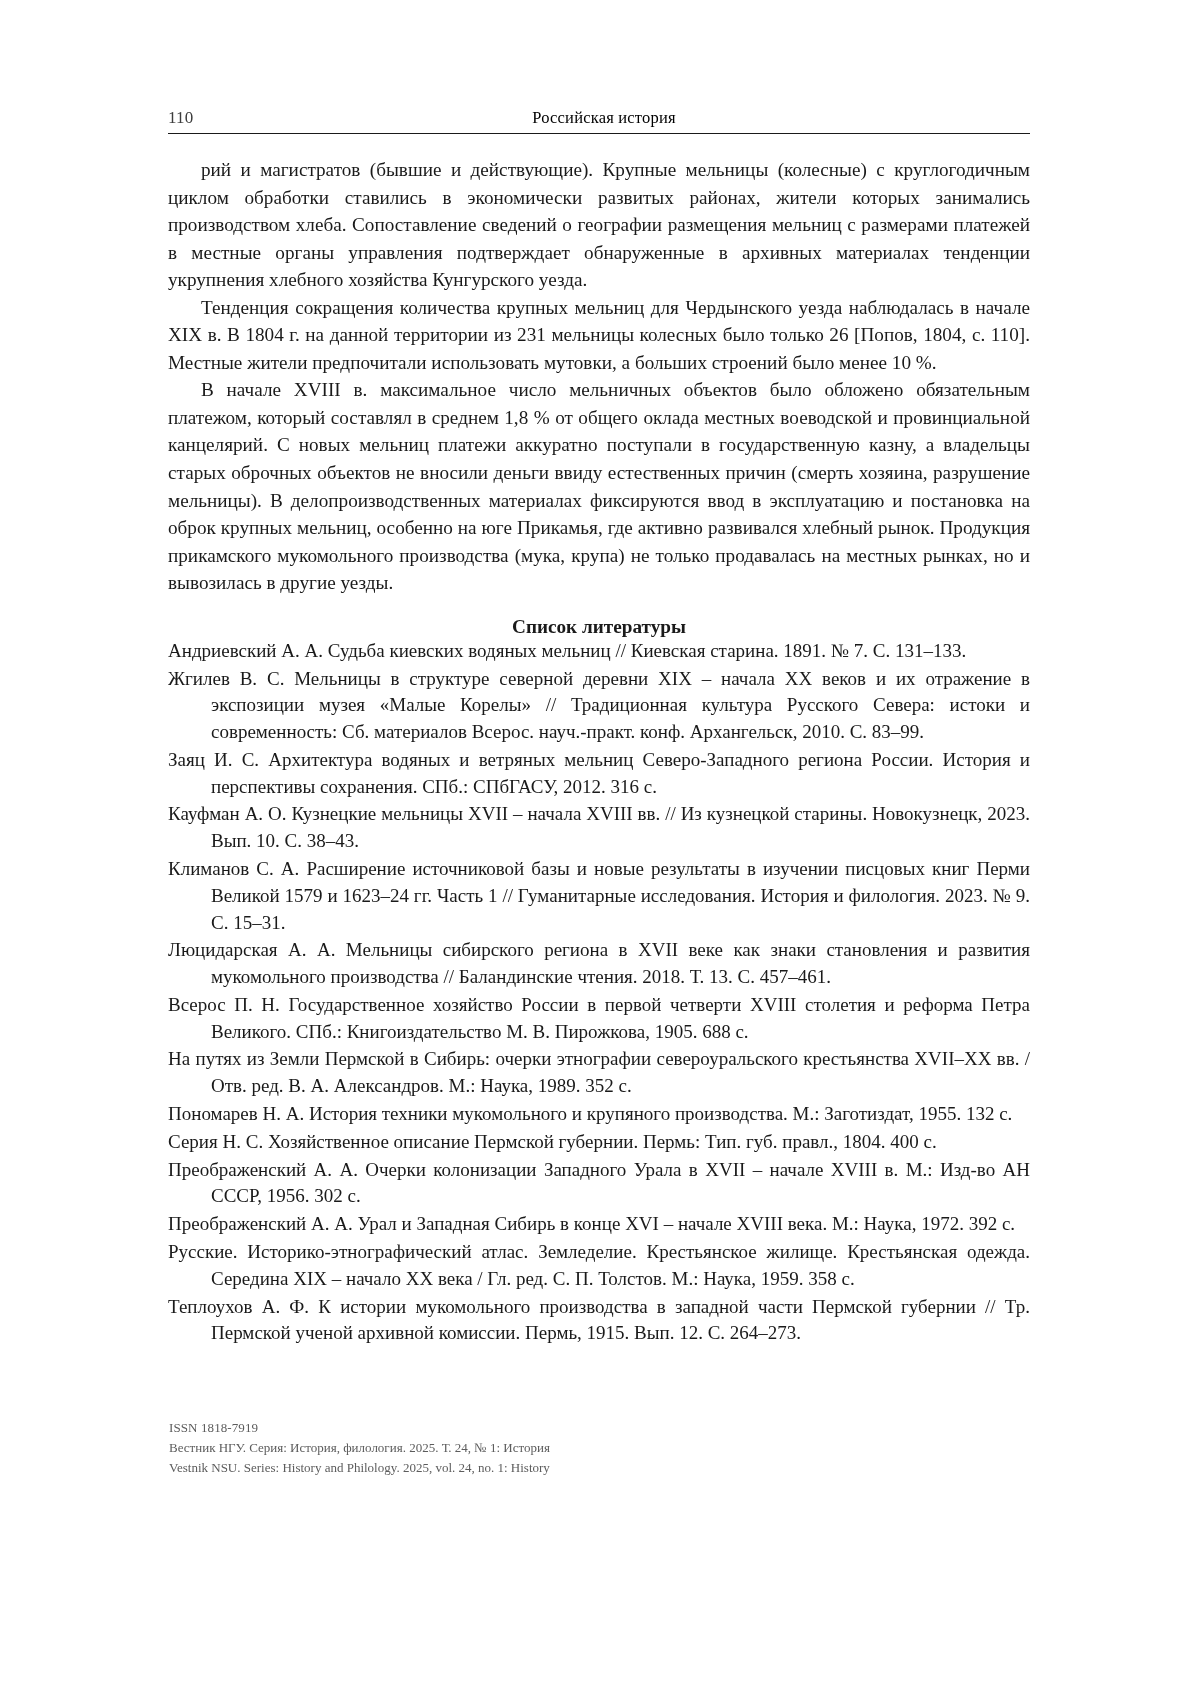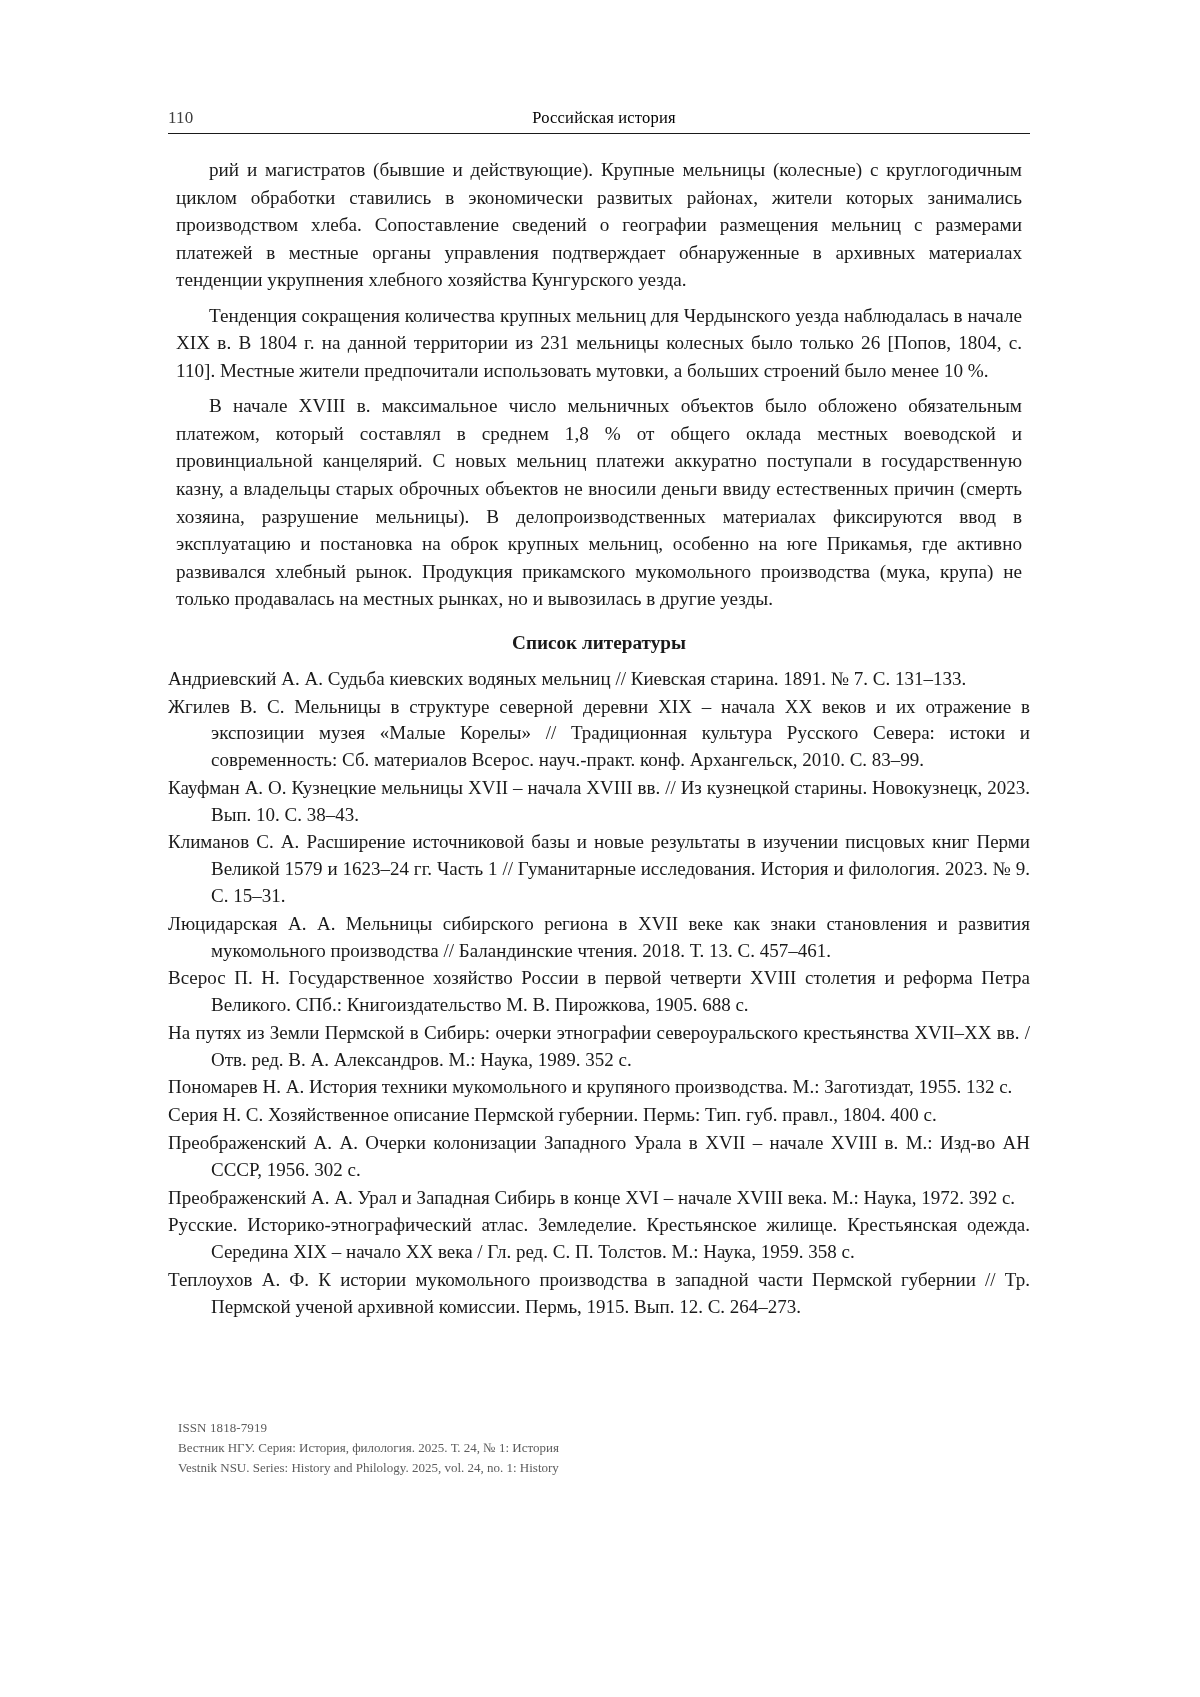--- a/index.html
+++ b/index.html
@@ -56,27 +56,27 @@
   
   .body {
     margin-top: 22px;
     font-size: 19.2px;
     line-height: 1.435;
     text-align: justify;
     text-justify: inter-word;
     hyphens: manual;
   }
   .body p {
-    margin: 8px;
+    margin: 0;
     text-indent: 33px;
   }
   
   .refs-title {
     margin-top: 19px;
-    margin-bottom: 12px;
+    margin-bottom: 0;
     text-align: center;
     font-weight: bold;
     font-size: 19.2px;
   }
   
   .refs {
     font-size: 19px;
     line-height: 1.41;
     text-align: justify;
   }
@@ -84,21 +84,21 @@
     margin: 0 0 1px 0;
     padding-left: 43px;
     text-indent: -43px;
   }
   .ref b {
     font-weight: normal;
   }
   
   .footer {
     position: absolute;
-    left: 178px;
+    left: 169px;
     top: 1418px;
     width: 862px;
     font-size: 13px;
     line-height: 1.55;
     color: #5c5c5c;
     font-family: "Liberation Serif", serif;
   }
   .footer div {
     white-space: nowrap;
   }
@@ -123,20 +123,21 @@
       <p>рий и магистратов (бывшие и действующие). Крупные мельницы (колесные) с круглогодичным циклом обработки ставились в экономически развитых районах, жители которых занимались производством хлеба. Сопоставление сведений о географии размещения мельниц с размерами платежей в местные органы управления подтверждает обнаруженные в архивных материалах тенденции укрупнения хлебного хозяйства Кунгурского уезда.</p>
       <p>Тенденция сокращения количества крупных мельниц для Чердынского уезда наблюдалась в начале XIX в. В 1804 г. на данной территории из 231 мельницы колесных было только 26 [Попов, 1804, с. 110]. Местные жители предпочитали использовать мутовки, а больших строений было менее 10 %.</p>
       <p>В начале XVIII в. максимальное число мельничных объектов было обложено обязательным платежом, который составлял в среднем 1,8 % от общего оклада местных воеводской и провинциальной канцелярий. С новых мельниц платежи аккуратно поступали в государственную казну, а владельцы старых оброчных объектов не вносили деньги ввиду естественных причин (смерть хозяина, разрушение мельницы). В делопроизводственных материалах фиксируются ввод в эксплуатацию и постановка на оброк крупных мельниц, особенно на юге Прикамья, где активно развивался хлебный рынок. Продукция прикамского мукомольного производства (мука, крупа) не только продавалась на местных рынках, но и вывозилась в другие уезды.</p>
     </div>
 
     <div class="refs-title">Список литературы</div>
 
     <div class="refs">
       <p class="ref"><b>Андриевский А. А.</b><span> Судьба киевских водяных мельниц // Киевская старина. 1891. № 7. С. 131–133.</span></p>
       <p class="ref"><b>Жгилев В. С.</b><span> Мельницы в структуре северной деревни XIX – начала XX веков и их отражение в экспозиции музея «Малые Корелы» // Традиционная культура Русского Севера: истоки и современность: Сб. материалов Всерос. науч.-практ. конф. Архангельск, 2010. С. 83–99.</span></p>
+      <p class="ref"><b>Заяц И. С.</b><span> Архитектура водяных и ветряных мельниц Северо-Западного региона России. История и перспективы сохранения. СПб.: СПбГАСУ, 2012. 316 с.</span></p>
       <p class="ref"><b>Кауфман А. О.</b><span> Кузнецкие мельницы XVII – начала XVIII вв. // Из кузнецкой старины. Новокузнецк, 2023. Вып. 10. С. 38–43.</span></p>
       <p class="ref"><b>Климанов С. А.</b><span> Расширение источниковой базы и новые результаты в изучении писцовых книг Перми Великой 1579 и 1623–24 гг. Часть 1 // Гуманитарные исследования. История и филология. 2023. № 9. С. 15–31.</span></p>
       <p class="ref"><b>Люцидарская А. А.</b><span> Мельницы сибирского региона в XVII веке как знаки становления и развития мукомольного производства // Баландинские чтения. 2018. Т. 13. С. 457–461.</span></p>
       <p class="ref"><b>Всерос П. Н.</b><span> Государственное хозяйство России в первой четверти XVIII столетия и реформа Петра Великого. СПб.: Книгоиздательство М. В. Пирожкова, 1905. 688 с.</span></p>
       <p class="ref"><b></b><span>На путях из Земли Пермской в Сибирь: очерки этнографии североуральского крестьянства XVII–XX вв. / Отв. ред. В. А. Александров. М.: Наука, 1989. 352 с.</span></p>
       <p class="ref"><b>Пономарев Н. А.</b><span> История техники мукомольного и крупяного производства. М.: Заготиздат, 1955. 132 с.</span></p>
       <p class="ref"><b>Серия Н. С.</b><span> Хозяйственное описание Пермской губернии. Пермь: Тип. губ. правл., 1804. 400 с.</span></p>
       <p class="ref"><b>Преображенский А. А.</b><span> Очерки колонизации Западного Урала в XVII – начале XVIII в. М.: Изд-во АН СССР, 1956. 302 с.</span></p>
       <p class="ref"><b>Преображенский А. А.</b><span> Урал и Западная Сибирь в конце XVI – начале XVIII века. М.: Наука, 1972. 392 с.</span></p>
       <p class="ref"><b></b><span>Русские. Историко-этнографический атлас. Земледелие. Крестьянское жилище. Крестьянская одежда. Середина XIX – начало XX века / Гл. ред. С. П. Толстов. М.: Наука, 1959. 358 с.</span></p>

